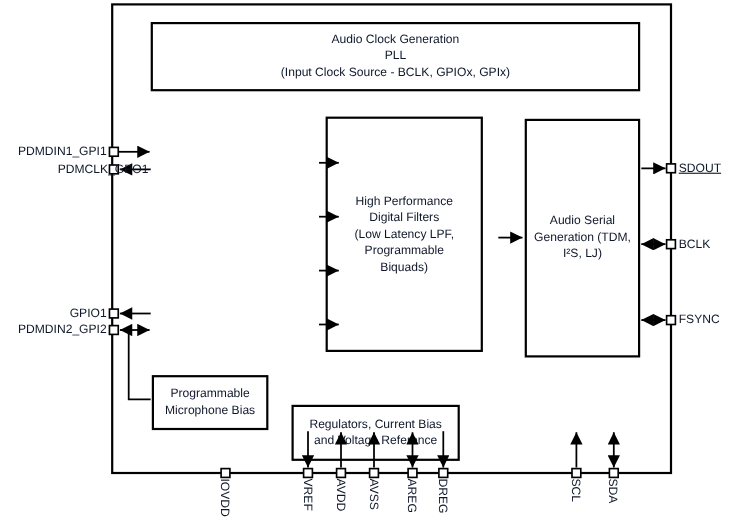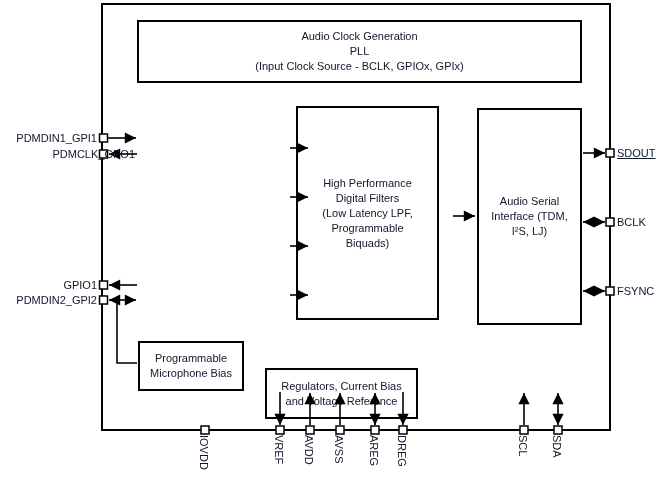--- a/index.html
+++ b/index.html
@@ -58,21 +58,21 @@
   <div class="box" style="left:296px; top:106px; width:143px; height:214px;">
     <span>High Performance
 Digital Filters
 (Low Latency LPF,
 Programmable
 Biquads)</span>
   </div>
 
   <div class="box" style="left:477px; top:108px; width:105px; height:217px;">
     <span>Audio Serial
-Interface (TDM,
+Generation (TDM,
 I²S, LJ)</span>
   </div>
 
   <div class="box" style="left:138px; top:341px; width:106px; height:50px;">
     <span>Programmable
 Microphone Bias</span>
   </div>
 
   <div class="box" style="left:265px; top:340px; width:153px; height:51px;margin-top:28px;">
     <span>Regulators, Current Bias

